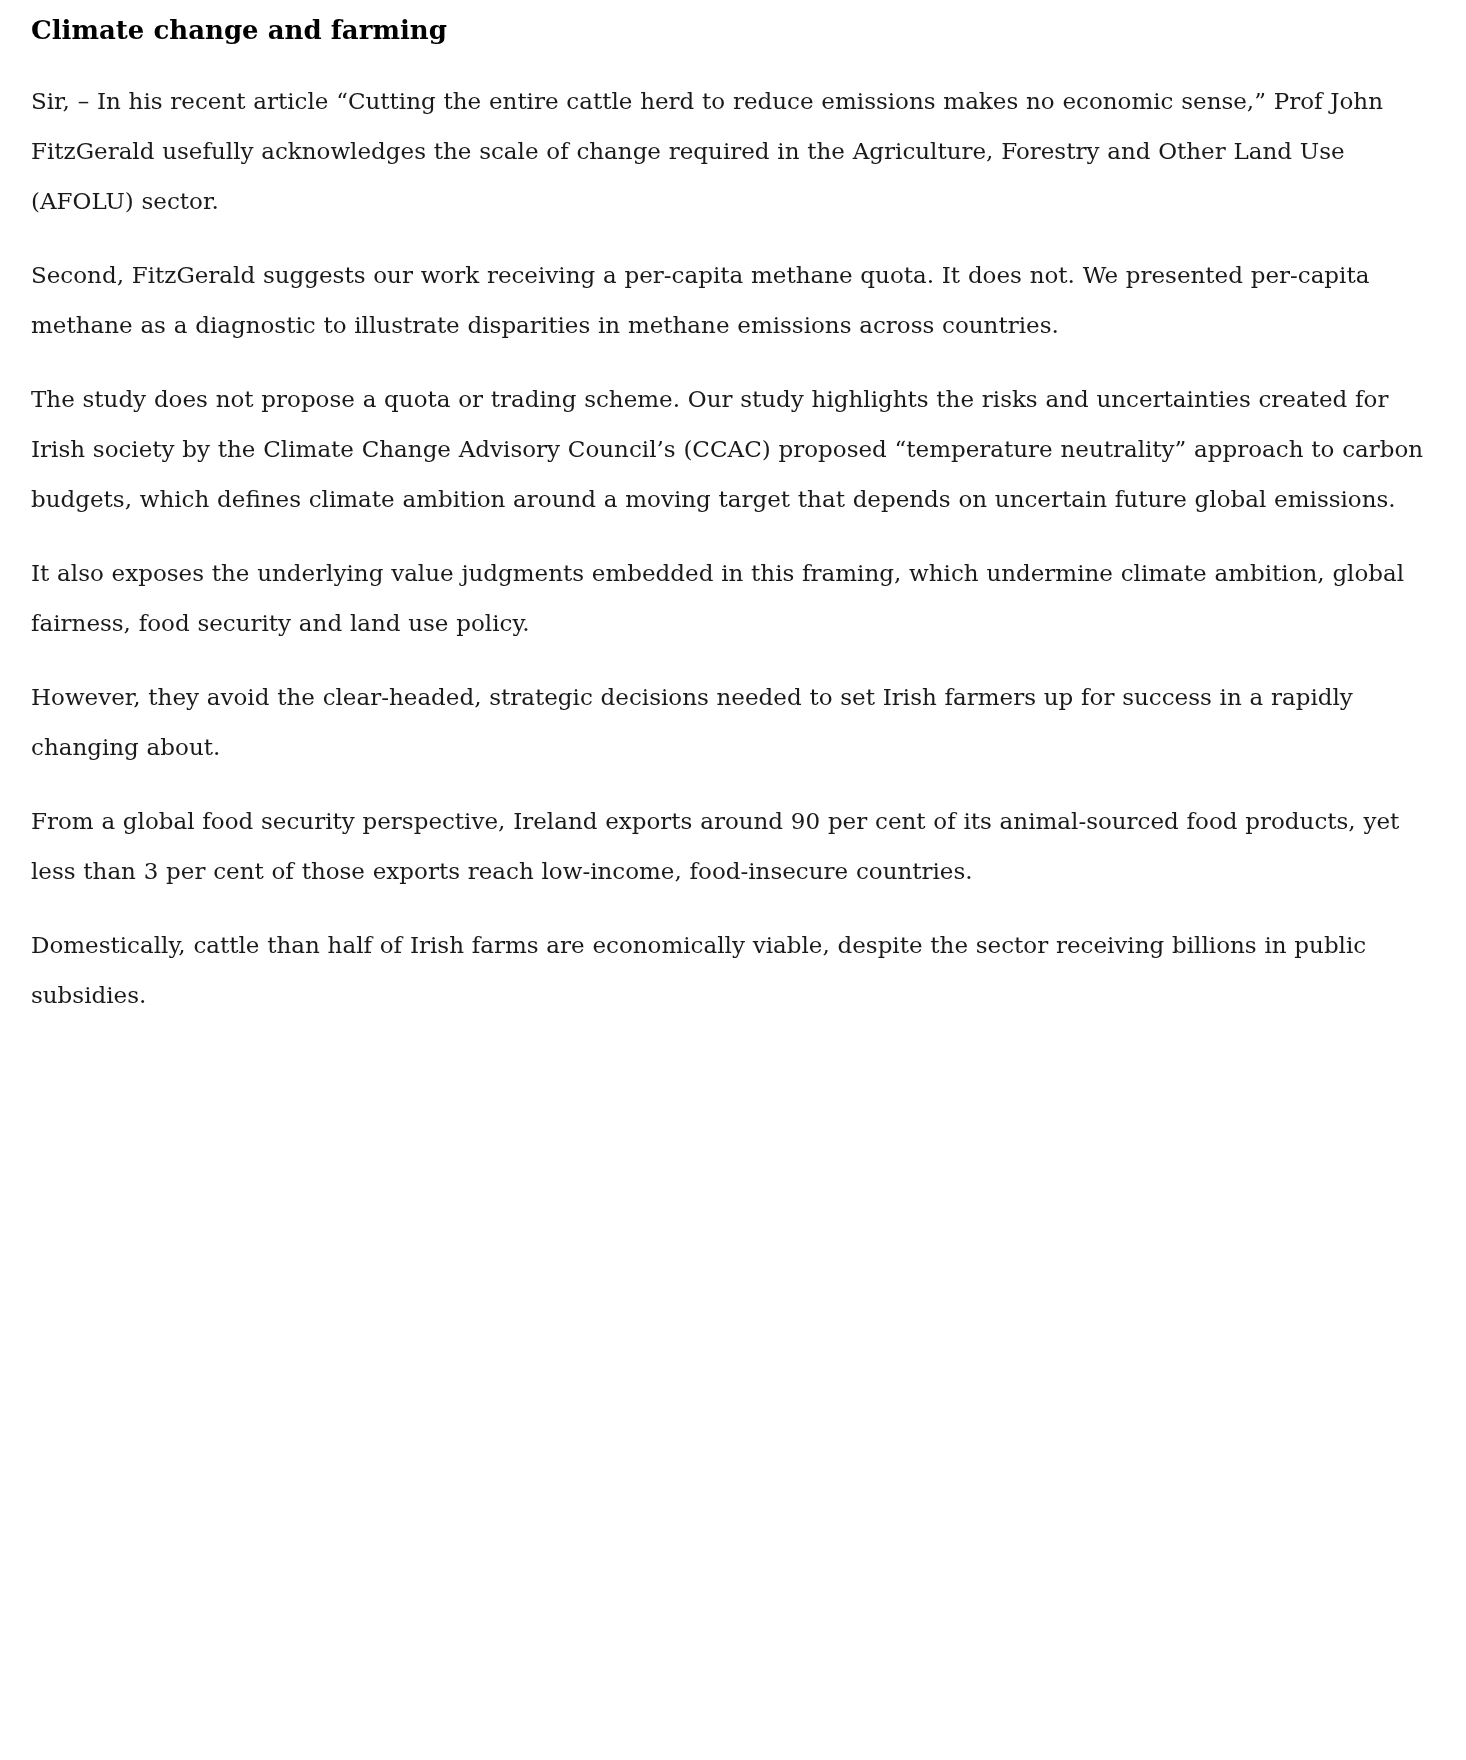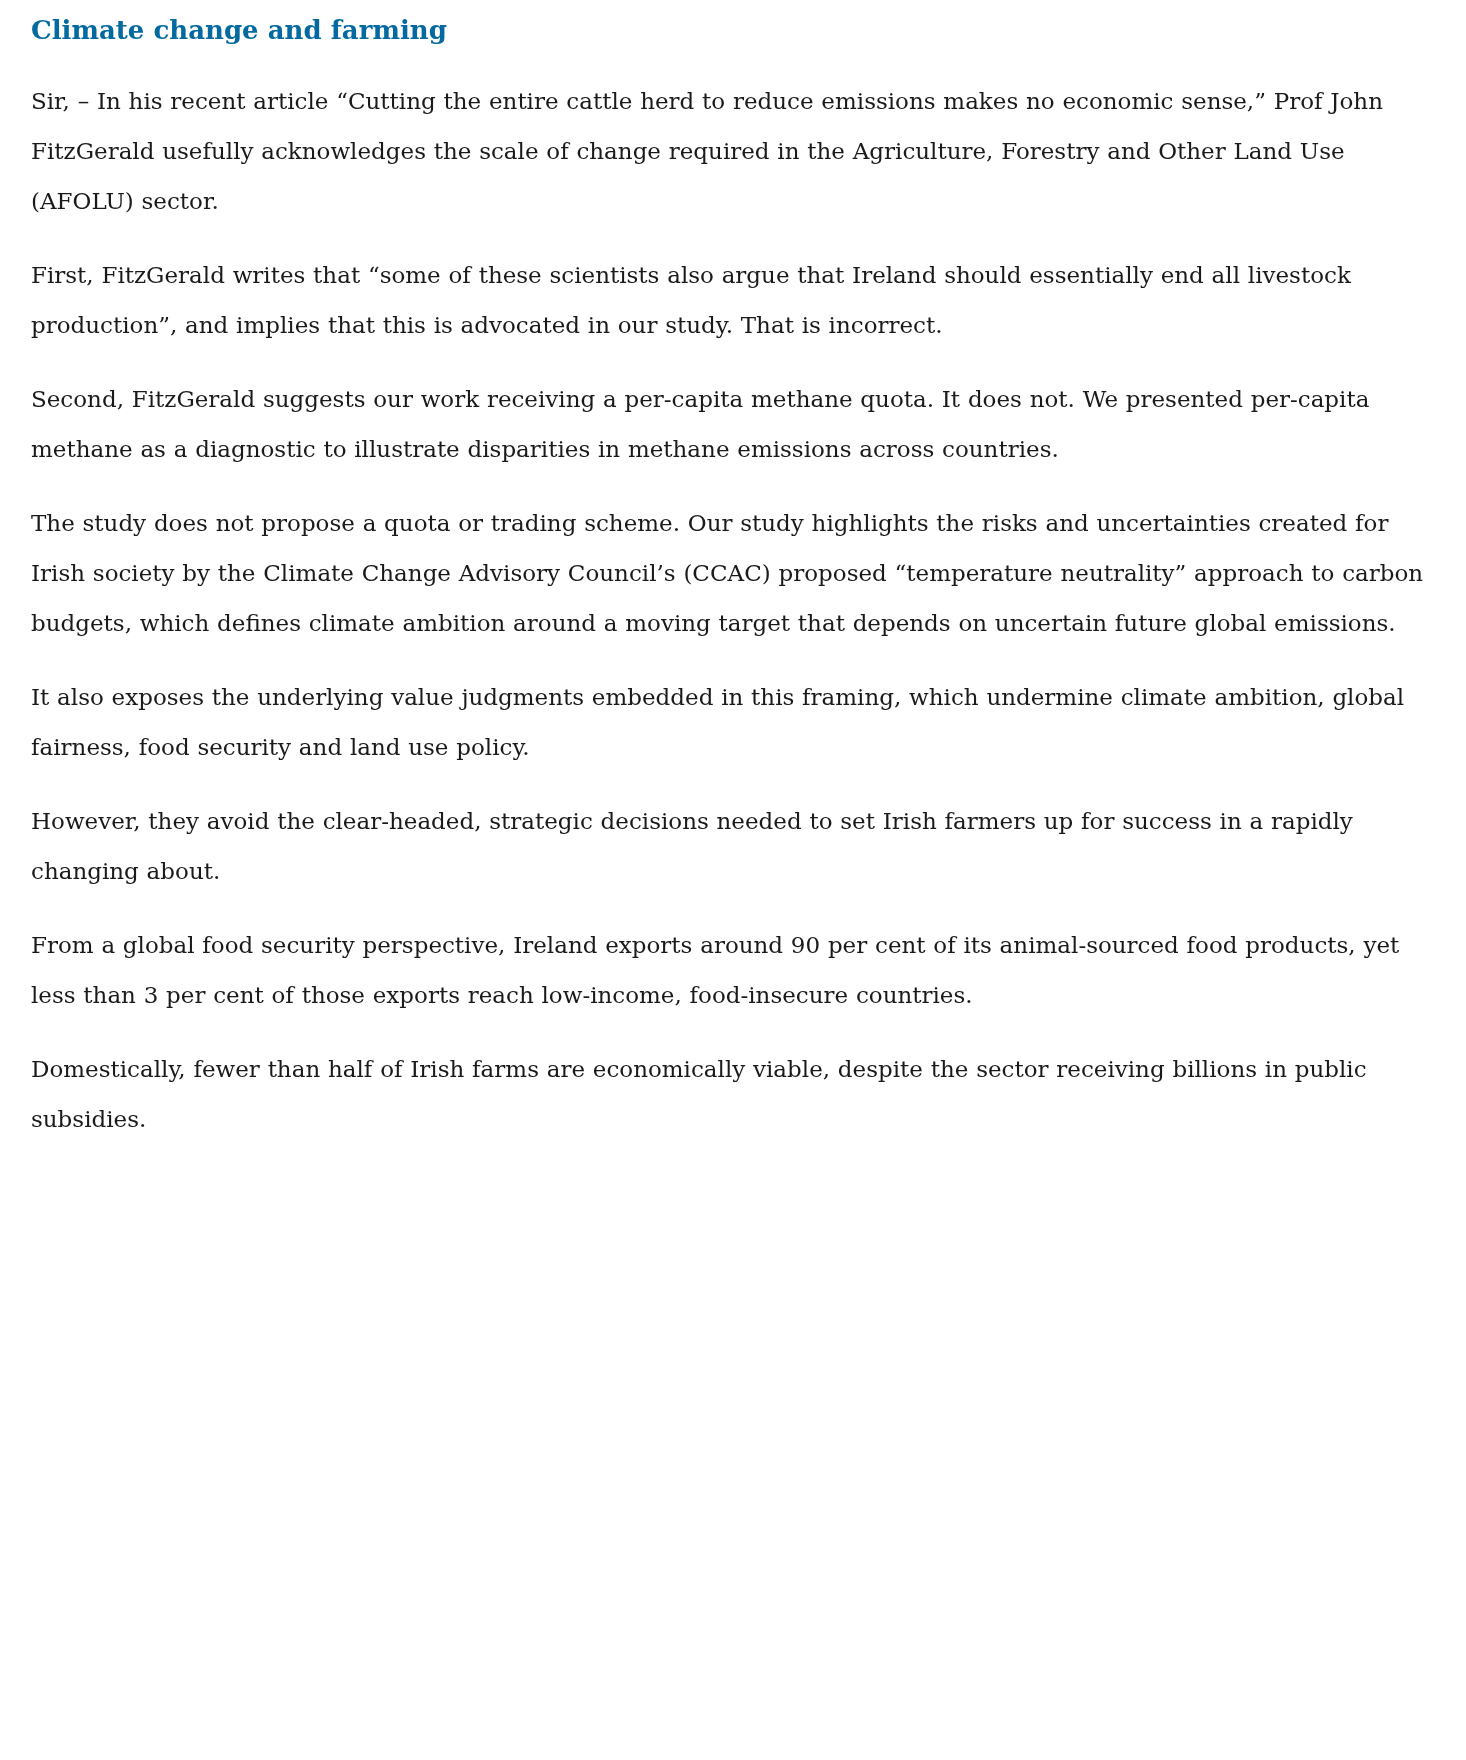--- a/index.html
+++ b/index.html
@@ -17,21 +17,21 @@
   }
   .article {
     box-sizing: border-box;
     padding: 13px 26px 40px 31px;
     max-width: 1466px;
   }
   .article-title {
     font-size: 26px;
     line-height: 34px;
     font-weight: 700;
-    color: #0369a1;
+    color: #000000;
     margin: 0 0 29px 0;
     letter-spacing: 0;
   }
   .article-paragraph {
     font-size: 23px;
     line-height: 50px;
     font-weight: 400;
     margin: 0 0 24px 0;
     max-width: 1412px;
     word-spacing: 0.02em;
@@ -40,20 +40,19 @@
     margin-bottom: 0;
   }
 </style>
 </head>
 <body>
 
 <main class="article">
   <h1 class="article-title">Climate change and farming</h1>
 
   <p class="article-paragraph">Sir, – In his recent article “Cutting the entire cattle herd to reduce emissions makes no economic sense,” Prof John FitzGerald usefully acknowledges the scale of change required in the Agriculture, Forestry and Other Land Use (AFOLU) sector.</p>
-  <p class="article-paragraph">First, FitzGerald writes that “some of these scientists also argue that Ireland should essentially end all livestock production”, and implies that this is advocated in our study. That is incorrect.</p>
   <p class="article-paragraph">Second, FitzGerald suggests our work receiving a per-capita methane quota. It does not. We presented per-capita methane as a diagnostic to illustrate disparities in methane emissions across countries.</p>
   <p class="article-paragraph">The study does not propose a quota or trading scheme. Our study highlights the risks and uncertainties created for Irish society by the Climate Change Advisory Council’s (CCAC) proposed “temperature neutrality” approach to carbon budgets, which defines climate ambition around a moving target that depends on uncertain future global emissions.</p>
   <p class="article-paragraph">It also exposes the underlying value judgments embedded in this framing, which undermine climate ambition, global fairness, food security and land use policy.</p>
   <p class="article-paragraph">However, they avoid the clear-headed, strategic decisions needed to set Irish farmers up for success in a rapidly changing about.</p>
   <p class="article-paragraph">From a global food security perspective, Ireland exports around 90 per cent of its animal-sourced food products, yet less than 3 per cent of those exports reach low-income, food-insecure countries.</p>
-  <p class="article-paragraph">Domestically, fewer than half of Irish farms are economically viable, despite the sector receiving billions in public subsidies.</p>
+  <p class="article-paragraph">Domestically, cattle than half of Irish farms are economically viable, despite the sector receiving billions in public subsidies.</p>
 </main>
 
 </body></html>

